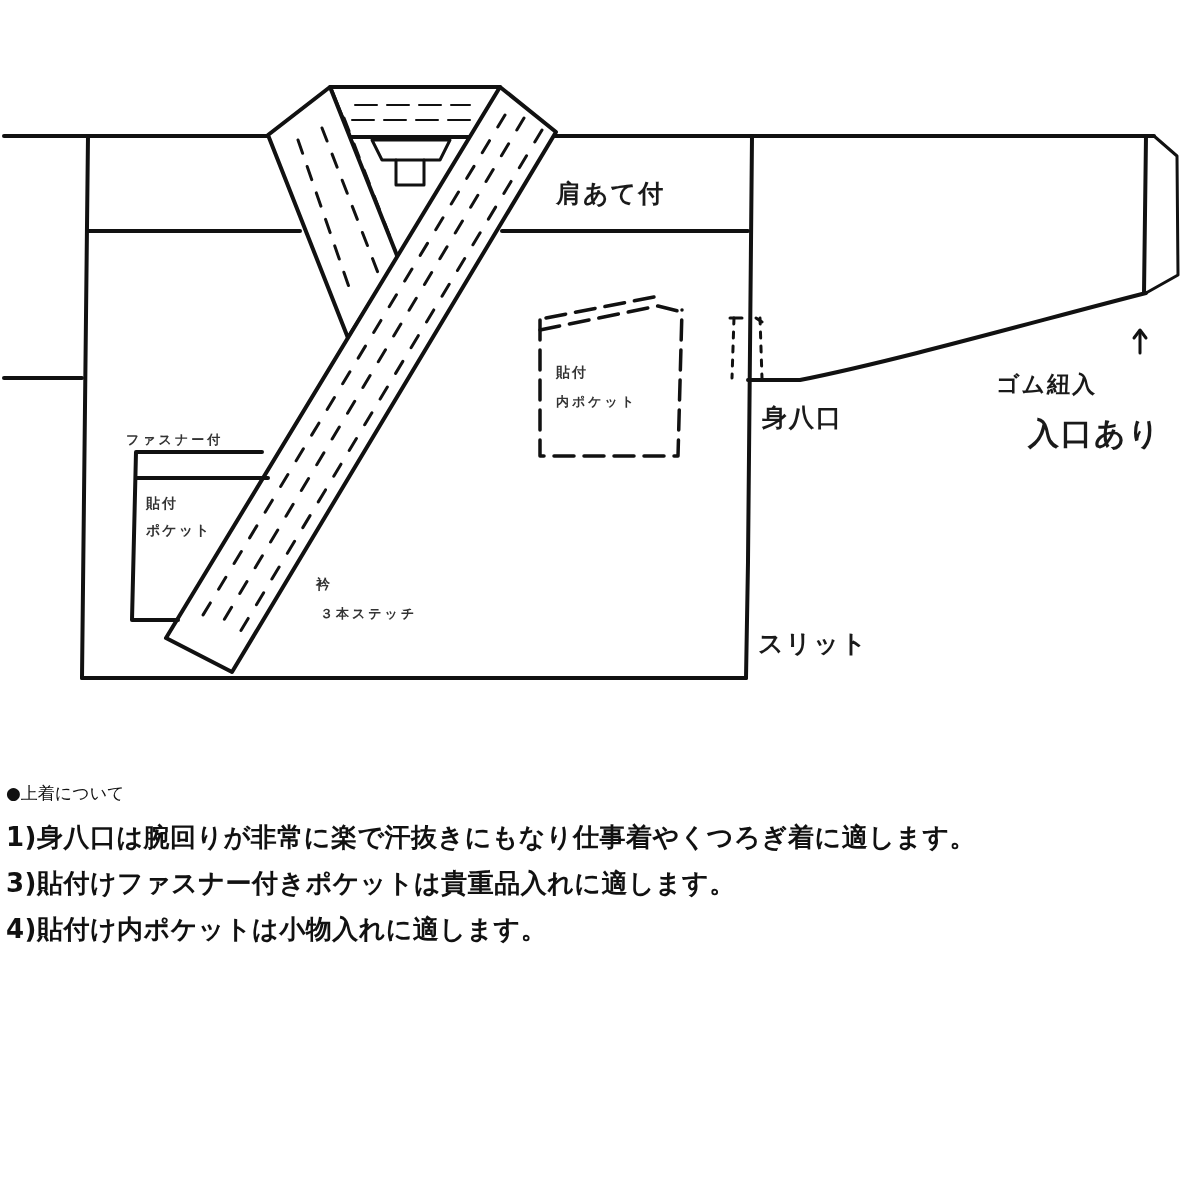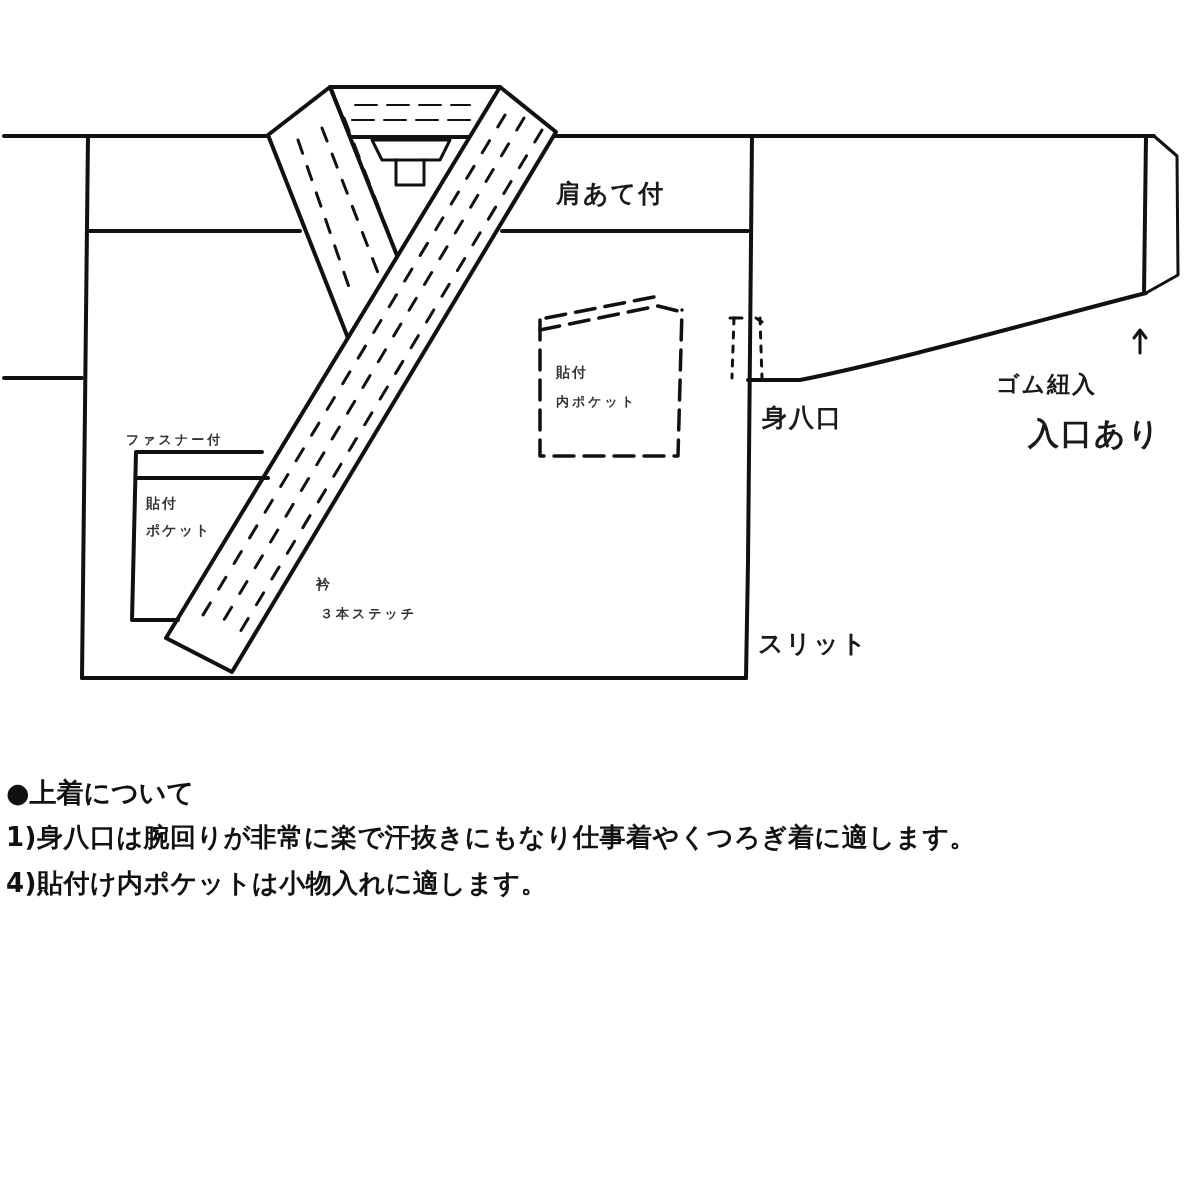--- a/index.html
+++ b/index.html
@@ -4,21 +4,21 @@
 <style>
   html, body { margin: 0; padding: 0; background: #ffffff; }
   body { width: 1200px; height: 1200px; position: relative; overflow: hidden;
          font-family: "DejaVu Sans", sans-serif; color: #111; }
   #diagram { position: absolute; left: 0; top: 0; width: 1200px; height: 720px; }
   .lbl { position: absolute; font-weight: bold; color: #1a1a1a; white-space: nowrap; line-height: 1.25; }
   .lbl-lg { font-size: 25px; letter-spacing: 2px; }
   .lbl-sm { font-size: 13px; letter-spacing: 3px; color: #333; }
   .lbl-xs { font-size: 14px; letter-spacing: 2px; color: #333; }
   #desc { position: absolute; left: 6px; top: 772px; width: 1194px; }
-  #desc .title { font-size: 27px; font-weight: bold; height: 42px; line-height: 42px; }
+  #desc .title { font-size: 17px; font-weight: normal; height: 42px; line-height: 42px; }
   #desc .line { font-size: 26px; font-weight: bold; height: 46px; line-height: 46px; white-space: nowrap; letter-spacing: 0.5px; }
 </style>
 </head>
 <body>
 
 <div id="diagram">
   <svg width="1200" height="720" viewBox="0 0 1200 720" fill="none" stroke="#111" stroke-width="4" stroke-linecap="round" stroke-linejoin="round">
 
     <path d="M4 136 L270 136"></path>
     <path d="M510 136 L1154 136"></path>
@@ -86,14 +86,15 @@
   <div class="lbl lbl-xs" style="left:146px; top:495px;">貼付</div>
   <div class="lbl lbl-xs" style="left:146px; top:522px;">ポケット</div>
   <div class="lbl lbl-xs" style="left:316px; top:576px;">衿</div>
   <div class="lbl lbl-sm" style="left:320px; top:606px;">３本ステッチ</div>
   <div class="lbl lbl-lg" style="left:758px; top:628px;">スリット</div>
 </div>
 
 <div id="desc">
   <div class="title">●上着について</div>
   <div class="line">1)身八口は腕回りが非常に楽で汗抜きにもなり仕事着やくつろぎ着に適します。</div>
+  <div class="line">3)貼付けファスナー付きポケットは貴重品入れに適します。</div>
   <div class="line">4)貼付け内ポケットは小物入れに適します。</div>
 </div>
 
 </body></html>

